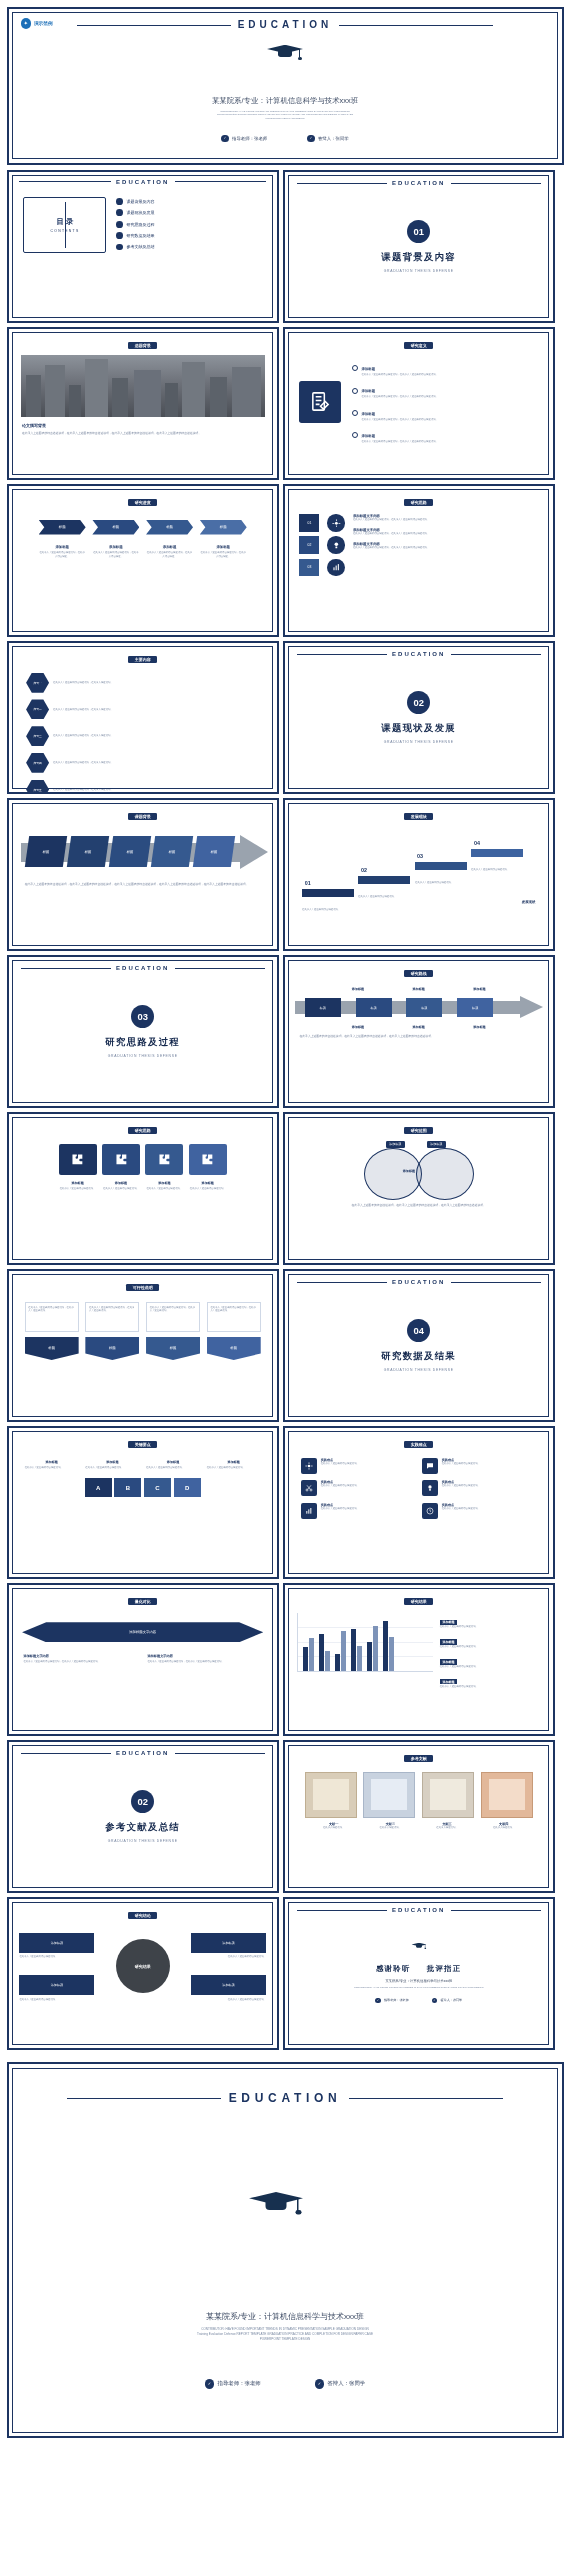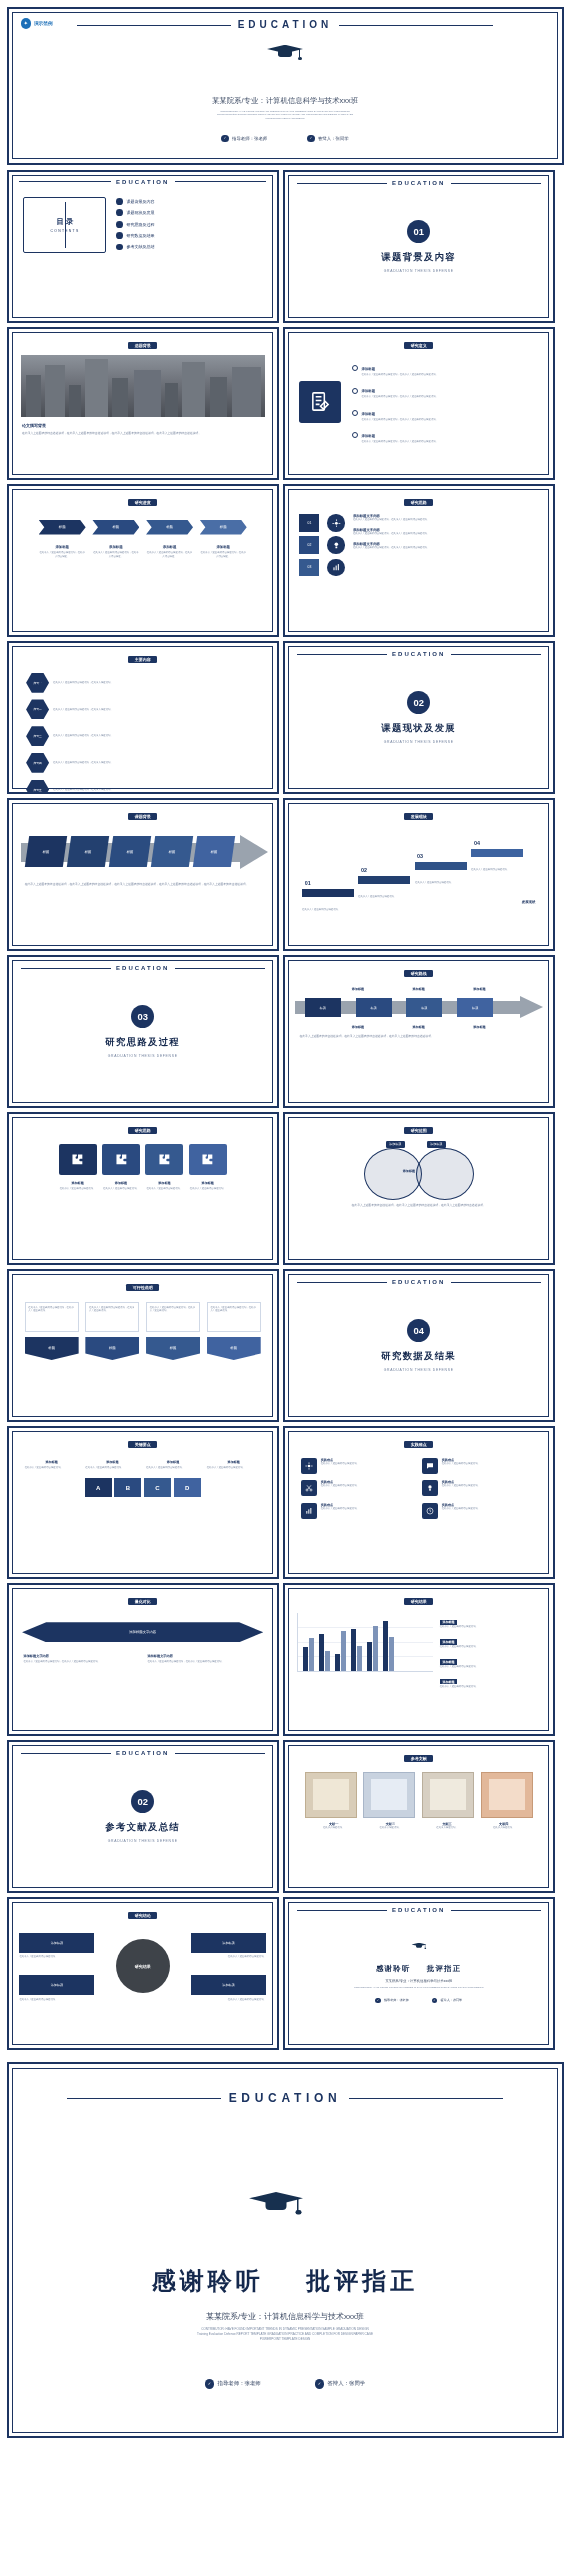--- a/index.html
+++ b/index.html
@@ -798,21 +798,20 @@
       <span class="ln"></span>
     </div>
 
     <div class="hat">
       <div class="brim"></div>
         <div class="top"></div>
         <div class="tas"></div>
         <div class="tasb"></div>
     </div>
 
-    <h1><span>感谢聆听</span>&nbsp;&nbsp;&nbsp;&nbsp;<span>批评指正</span></h1>
     <div class="sub">某某院系/专业：计算机信息科学与技术xxx班</div>
     <div class="eng">
       <div class="tiny" style="font-size:3.1px;">CONTRIBUTOR: HAVE FOUND IMPORTANT TRENDS IN DYNAMIC PRESENTATION SAMPLE GRADUATION DESIGN</div>
       <div class="tiny" style="font-size:3.1px;">Training Evaluation Defense REPORT TEMPLATE GRADUATION PRACTICE AND COMPLETION FOR DESIGN PAPER CASE</div>
       <div class="tiny" style="font-size:3.1px;">POWERPOINT TEMPLATE DESIGN</div>
     </div>
     <div class="pills">
       <div class="pill" style="font-size:5.4px;">
         <span class="pc" style="width:9.4px;height:9.4px;font-size:4px;">✓</span>
         <span>指导老师：张老师</span>

